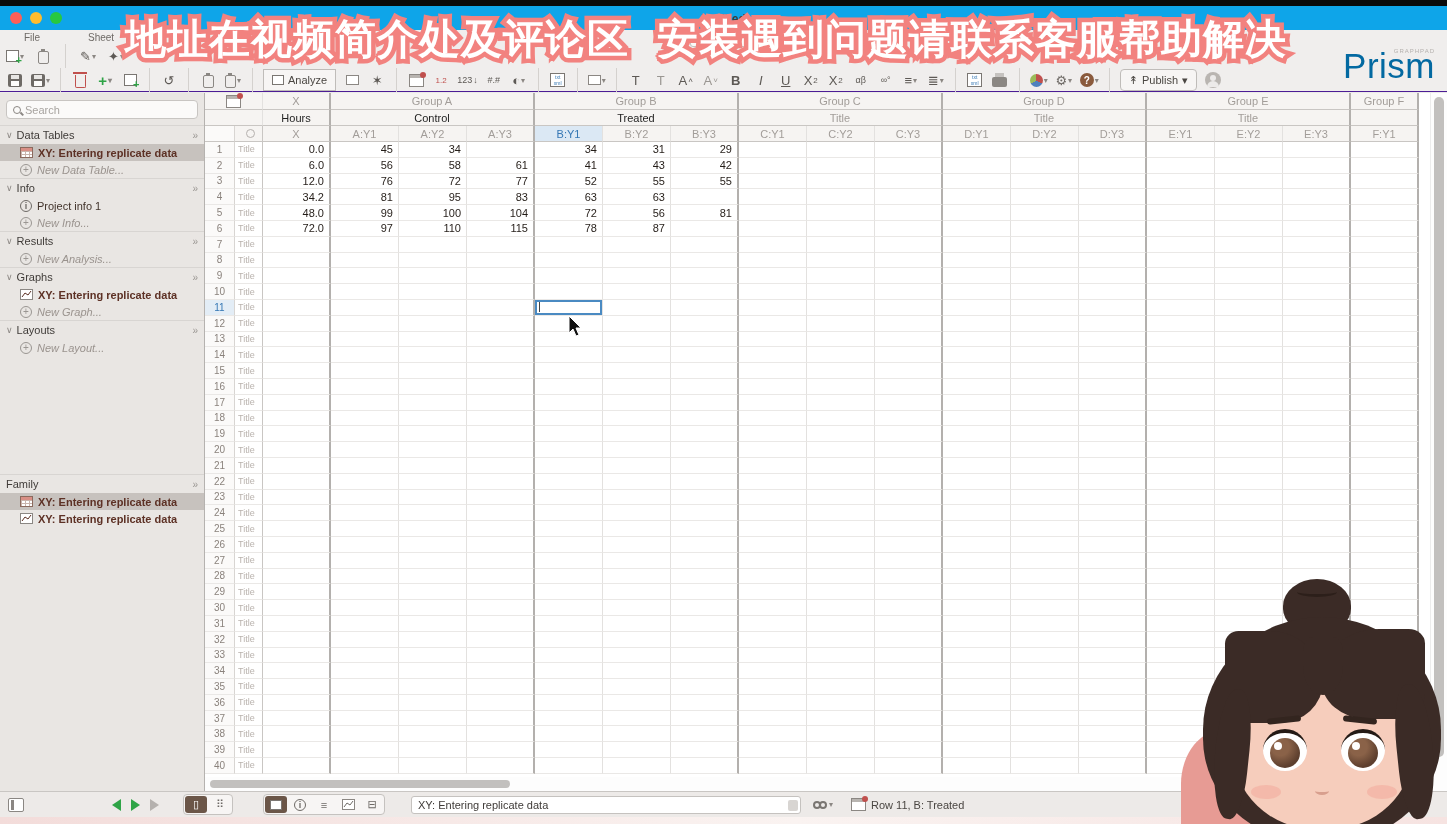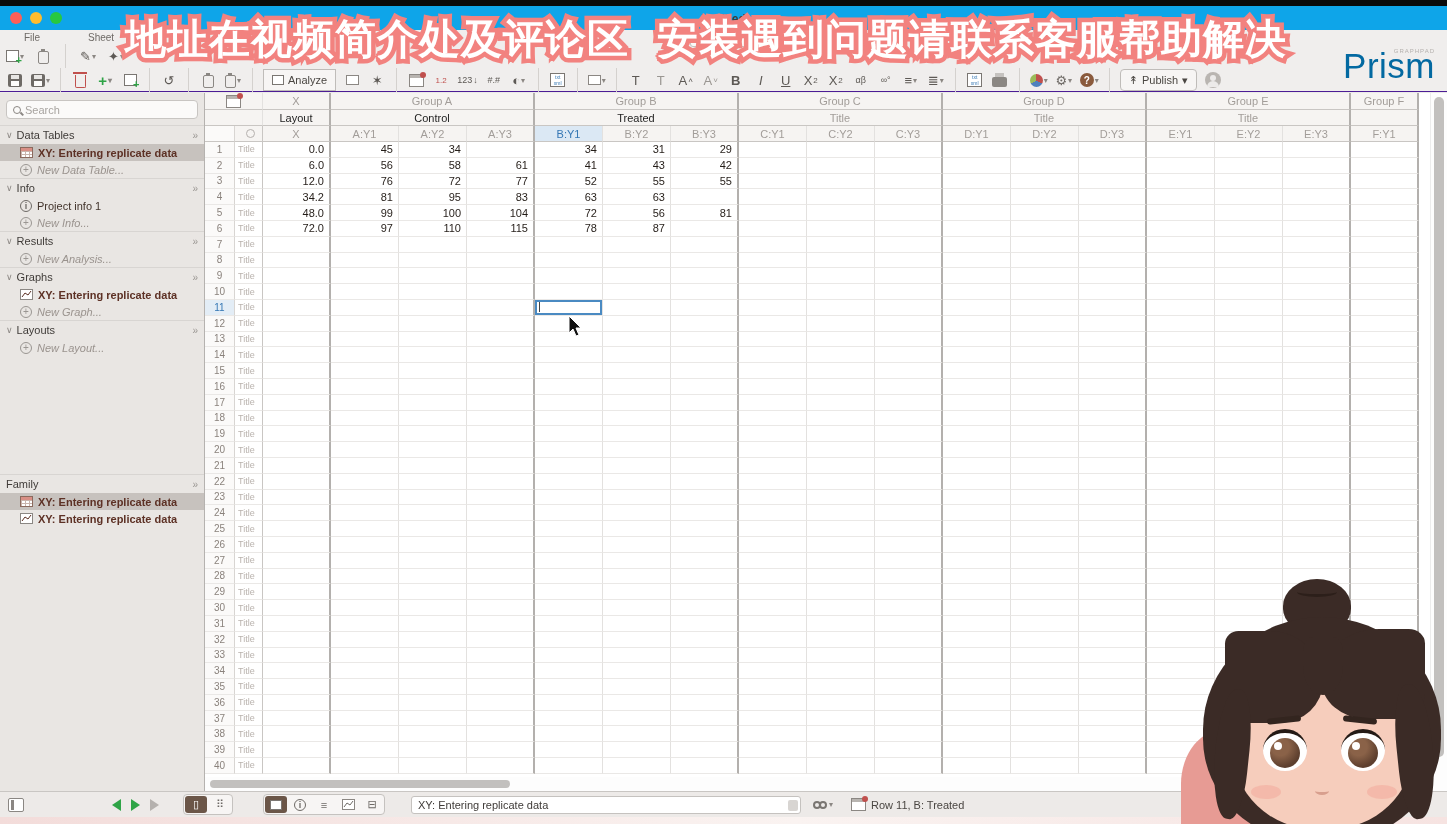--- a/index.html
+++ b/index.html
@@ -433,21 +433,21 @@
               <div class="th group-last" style="width: 68px;">X</div>
               <div class="th group-last" style="width: 204px;">Group A</div>
               <div class="th group-last" style="width: 204px;">Group B</div>
               <div class="th group-last" style="width: 204px;">Group C</div>
               <div class="th group-last" style="width: 204px;">Group D</div>
               <div class="th group-last" style="width: 204px;">Group E</div>
               <div class="th group-last" style="width: 68px;">Group F</div>
             </div>
             <div class="tr hr2">
               <div class="th corner"></div>
-              <div class="th group-last subtitle-dark" style="width: 68px;">Layout</div>
+              <div class="th group-last subtitle-dark" style="width: 68px;">Hours</div>
               <div class="th group-last subtitle-dark" style="width: 204px;">Control</div>
               <div class="th group-last subtitle-dark" style="width: 204px;">Treated</div>
               <div class="th group-last" style="width: 204px;">Title</div>
               <div class="th group-last" style="width: 204px;">Title</div>
               <div class="th group-last" style="width: 204px;">Title</div>
               <div class="th group-last" style="width: 68px;"></div>
             </div>
             <div class="tr hr3">
               <div class="th rownum"></div>
               <div class="th rowtitle" style="justify-content: center;">

